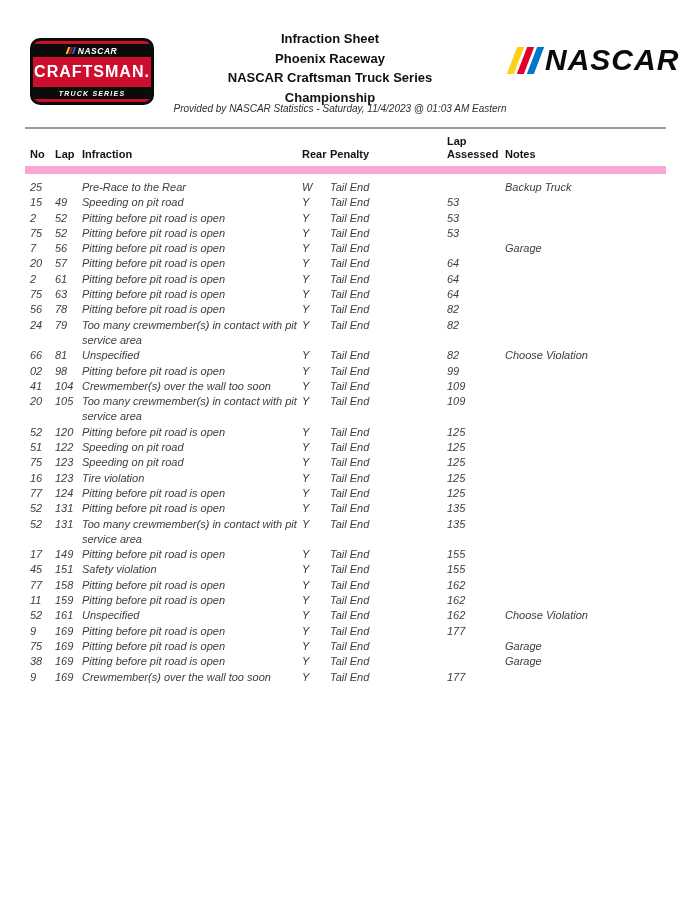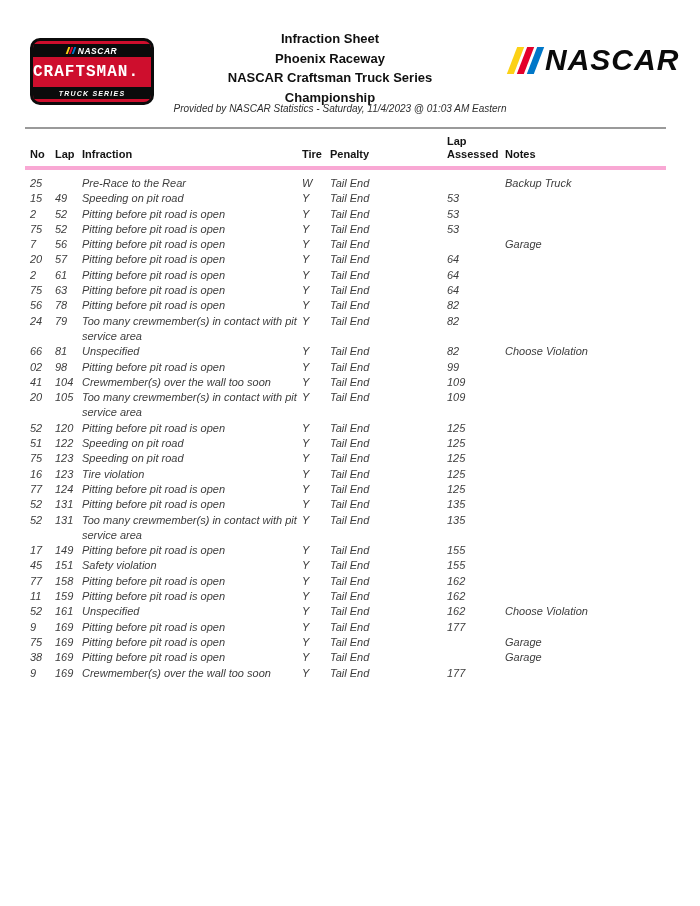--- a/index.html
+++ b/index.html
@@ -13,40 +13,40 @@
   .provided-by { position:absolute; top:103px; left:10px; width:660px; text-align:center;
                  font-size:10px; font-style:italic; color:#2e2e2e; }
 
   
   .craftsman-logo { position:absolute; top:38px; left:30px; width:124px; height:67px;
                     background:#CE0E2D; border:3px solid #0b0b0b; border-radius:10px;
                     padding:3px 0; display:flex; flex-direction:column; overflow:hidden; }
   .cl-bar { background:#0b0b0b; display:flex; align-items:center; justify-content:center; }
   .cl-top { height:13px; }
   .cl-bottom { height:12px; }
-  .cl-mid { flex:1; display:flex; align-items:center; justify-content:flex-start;font-family:Liberation Mono, monospace; }
+  .cl-mid { flex:1; display:flex; align-items:center; justify-content:center; }
   .cl-nascar-text { color:#fff; font-style:italic; font-weight:bold; font-size:8.5px; letter-spacing:.5px; }
   .cl-craftsman-text { color:#fff; font-weight:bold; font-size:16px; letter-spacing:1px; line-height:1; }
   .cl-series-text { color:#fff; font-style:italic; font-weight:bold; font-size:7px; letter-spacing:1.2px; }
   .mini-stripes { display:flex; gap:1px; margin-right:3px; }
   .mini-stripe { width:2px; height:7px; transform:skewX(-20deg); }
 
   
   .nascar-logo { position:absolute; top:44px; left:512px; height:32px; display:flex; align-items:center; }
   .stripes { display:flex; gap:3px; margin-right:6px; }
   .stripe { width:7px; height:27px; transform:skewX(-21deg); }
   .nascar-word { font-size:30px; font-weight:bold; font-style:italic; letter-spacing:1px; color:#0a0a0a; line-height:1; }
 
   
   .infraction-table { position:absolute; top:127px; left:25px; width:641px;
                       border-collapse:collapse; table-layout:fixed;
                       border-top:2px solid #9a9a9a; }
   .infraction-table th { font-size:11px; font-weight:bold; color:#141414; text-align:left;
                          vertical-align:bottom; padding:6px 4px 5px 0; white-space:pre-line;
-                         border-bottom:4px solid #f9a8d4; line-height:13px; }
+                         border-bottom:8px solid #f9a8d4; line-height:13px; }
   .infraction-table th:first-child { padding-left:5px; }
   .infraction-table td { font-size:11px; font-style:italic; color:#3d3d3d; text-align:left;
                          vertical-align:top; padding:0 4px 0 0; line-height:15.3px; }
   .infraction-table td:first-child { padding-left:5px; }
   .infraction-table tbody tr:first-child td { padding-top:6px; }
   .cell-infraction { max-width:208px;margin-top:24px; }
 </style>
 </head>
 <body>
 
@@ -95,21 +95,21 @@
       <col style="width:28px">
         <col style="width:117px">
         <col style="width:58px">
         <col style="width:161px">
     </colgroup>
     <thead>
       <tr>
         <th>No</th>
         <th>Lap</th>
         <th>Infraction</th>
-        <th>Tire</th>
+        <th>Rear</th>
         <th>Penalty</th>
         <th>Lap
 Assessed</th>
         <th>Notes</th>
       </tr>
     </thead>
     <tbody>
         <tr>
       <td>25</td>
       <td></td>

